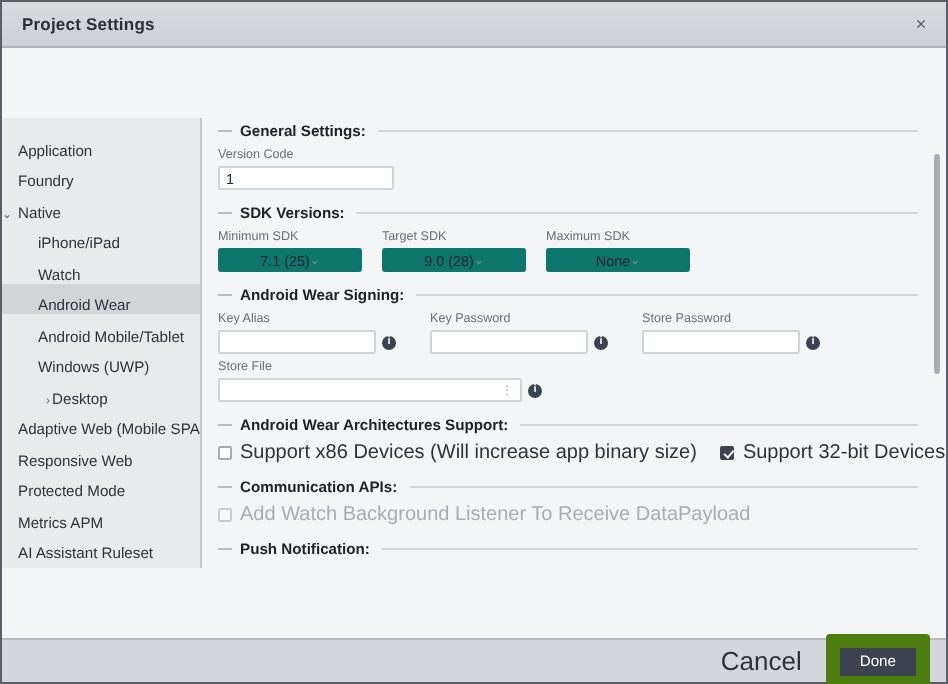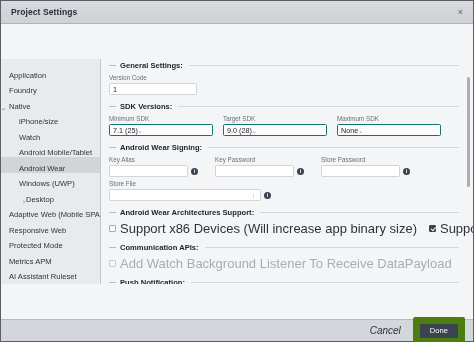--- a/index.html
+++ b/index.html
@@ -105,24 +105,24 @@
     border: 1px solid #d0d3d8; border-radius: 1.5px;
     font-size: 7.2px; color: #24272d;
     display: flex; align-items: center;
     padding: 0 3px;
     white-space: nowrap; overflow: hidden;
   }
   .input.w-pkg { width: 88px; }
   .input.w-ver { width: 88px; }
   .select {
     height: 12px; background: #fbfbfc;
-    border: 1px solid #0f766e; border-radius: 1.5px;
+    border: 6px solid #0f766e; border-radius: 1.5px;
     font-size: 7.2px; color: #24272d;
-    display: flex; align-items: center; justify-content: flex-start;
-    padding: 0 3px; width: 104px;
+    display: flex; align-items: center; justify-content: center;
+    padding: 0 3px; width: 72px;
   }
   .select .caret { font-size: 6px; color: #8a8e96; }
   .row-inline { display: flex; align-items: flex-end; }
   .input.w-sign { width: 79px; }
   .info-icon {
     width: 7px; height: 7px; border-radius: 50%;
     background: #3b4250; color: #ffffff;
     font-size: 5.5px; font-weight: bold;
     display: flex; align-items: center; justify-content: center;
     margin: 0 7px 2px 3px; line-height: 1;
@@ -142,35 +142,35 @@
     background: #3b4250; border-color: #3b4250;
     position: relative;
   }
   .cbox.checked::after {
     content: ""; position: absolute;
     left: 1.6px; top: 0.4px; width: 2px; height: 4px;
     border: solid #ffffff; border-width: 0 1.2px 1.2px 0;
     transform: rotate(42deg);
   }
   .cbox.disabled { border-color: #c8cbd0; background: #f7f8f9; }
-  .check-label { font-size: 13px; color: #2f3239; white-space: nowrap; }
+  .check-label { font-size: 10px; color: #2f3239; white-space: nowrap; }
   .check-label.disabled { color: #a8acb3; }
   .gap-r { margin-right: 12px; }
   
   .footer {
     height: 22px; min-height: 22px;
     background: #d3d6da;
     border-top: 1px solid #b7bac0;
     display: flex; align-items: center; justify-content: flex-end;
     padding-right: 8px;
   }
   .btn-cancel {
-    font-size: 10px; color: #2f3239;
+    font-size: 13px; color: #2f3239;
     padding: 2px 7px; margin-right: 5px;
-    cursor: pointer; background: transparent; border: none; font-style: italic;
+    cursor: pointer; background: transparent; border: none;
   }
   .btn-done {
     font-size: 7.6px; color: #ffffff; background: #3b4250;
     border: 7px solid #4d7c0f; border-radius: 2px;
     padding: 2.5px 10px; cursor: pointer;
   }
 </style>
 </head>
 <body>
 
@@ -188,30 +188,30 @@
           <span>Application</span>
         </div>
         <div class="nav-item">
           <span>Foundry</span>
         </div>
         <div class="nav-item">
           <span class="nav-chev">⌄</span>
           <span>Native</span>
         </div>
         <div class="nav-item indent1">
-          <span>iPhone/size</span>
+          <span>iPhone/iPad</span>
         </div>
         <div class="nav-item indent1">
           <span>Watch</span>
-        </div>
-        <div class="nav-item indent1">
-          <span>Android Mobile/Tablet</span>
         </div>
         <div class="nav-item indent1 selected">
           <span>Android Wear</span>
+        </div>
+        <div class="nav-item indent1">
+          <span>Android Mobile/Tablet</span>
         </div>
         <div class="nav-item indent1">
           <span>Windows (UWP)</span>
         </div>
         <div class="nav-item indent1">
           <span class="nav-chev sub">›</span>
           <span>Desktop</span>
         </div>
         <div class="nav-item">
           <span>Adaptive Web (Mobile SPA)</span>

